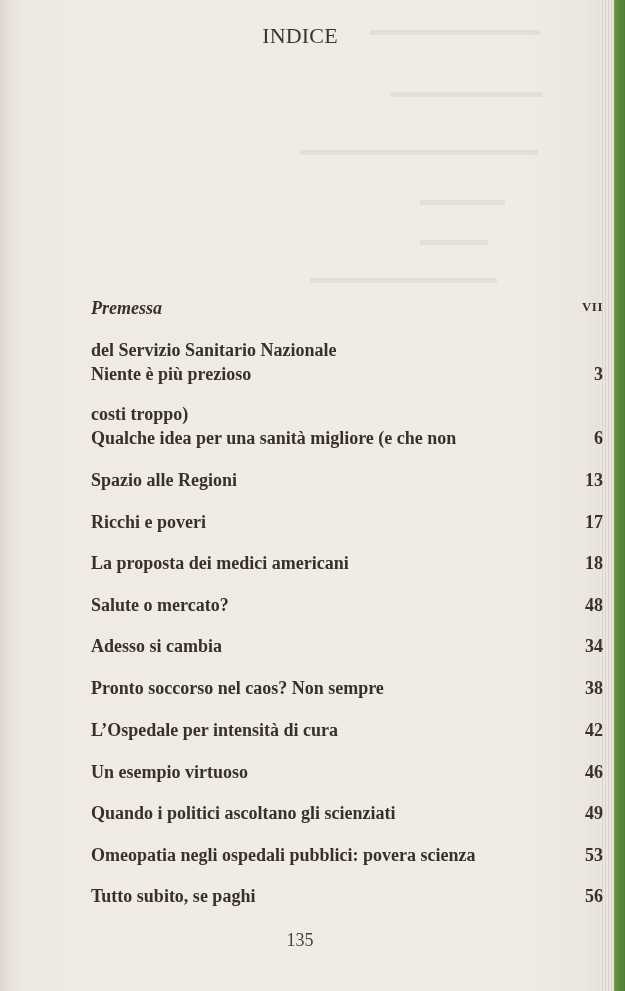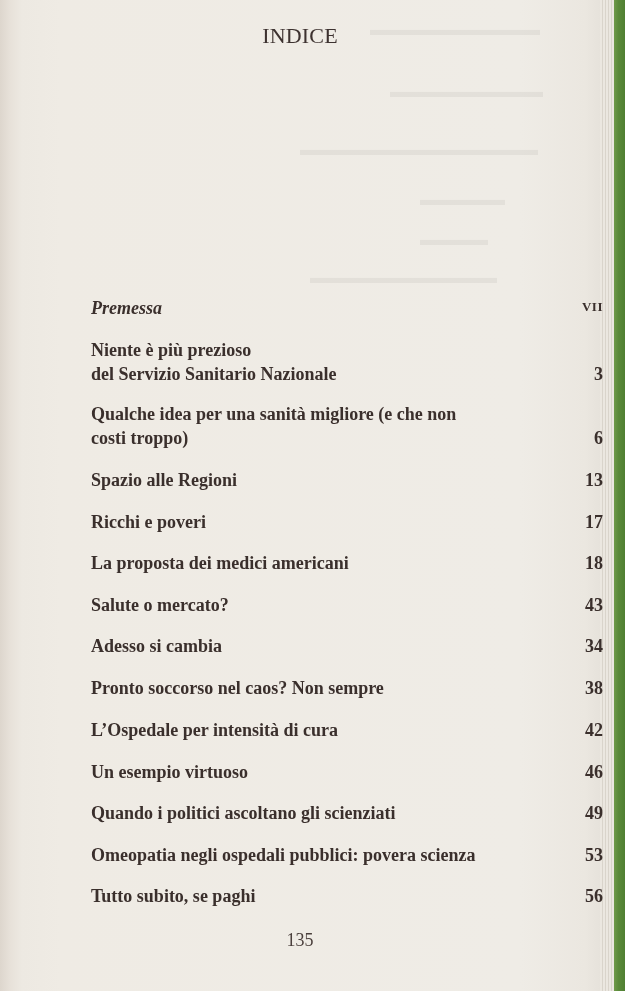--- a/index.html
+++ b/index.html
@@ -123,49 +123,49 @@
   <h1 class="title">INDICE</h1>
 
   <div class="toc">
 
     <div class="entry italic" style="top:296px;">
       <span class="label">Premessa</span>
       <span class="page-num roman">VII</span>
     </div>
 
     <div class="entry" style="top:338px;">
+      <span class="label">del Servizio Sanitario Nazionale</span>
       <span class="label">Niente è più prezioso</span>
-      <span class="label">del Servizio Sanitario Nazionale</span>
       <span class="page-num">3</span>
     </div>
 
     <div class="entry" style="top:402px;">
+      <span class="label">costi troppo)</span>
       <span class="label" style="width:470px;">Qualche idea per una sanità migliore (e che non</span>
-      <span class="label">costi troppo)</span>
       <span class="page-num">6</span>
     </div>
 
     <div class="entry" style="top:468px;">
       <span class="label">Spazio alle Regioni</span>
       <span class="page-num">13</span>
     </div>
 
     <div class="entry" style="top:510px;">
       <span class="label">Ricchi e poveri</span>
       <span class="page-num">17</span>
     </div>
 
     <div class="entry" style="top:551px;">
       <span class="label">La proposta dei medici americani</span>
       <span class="page-num">18</span>
     </div>
 
     <div class="entry" style="top:593px;">
       <span class="label">Salute o mercato?</span>
-      <span class="page-num">43</span>
+      <span class="page-num">48</span>
     </div>
 
     <div class="entry" style="top:634px;">
       <span class="label">Adesso si cambia</span>
       <span class="page-num">34</span>
     </div>
 
     <div class="entry" style="top:676px;">
       <span class="label">Pronto soccorso nel caos? Non sempre</span>
       <span class="page-num">38</span>

